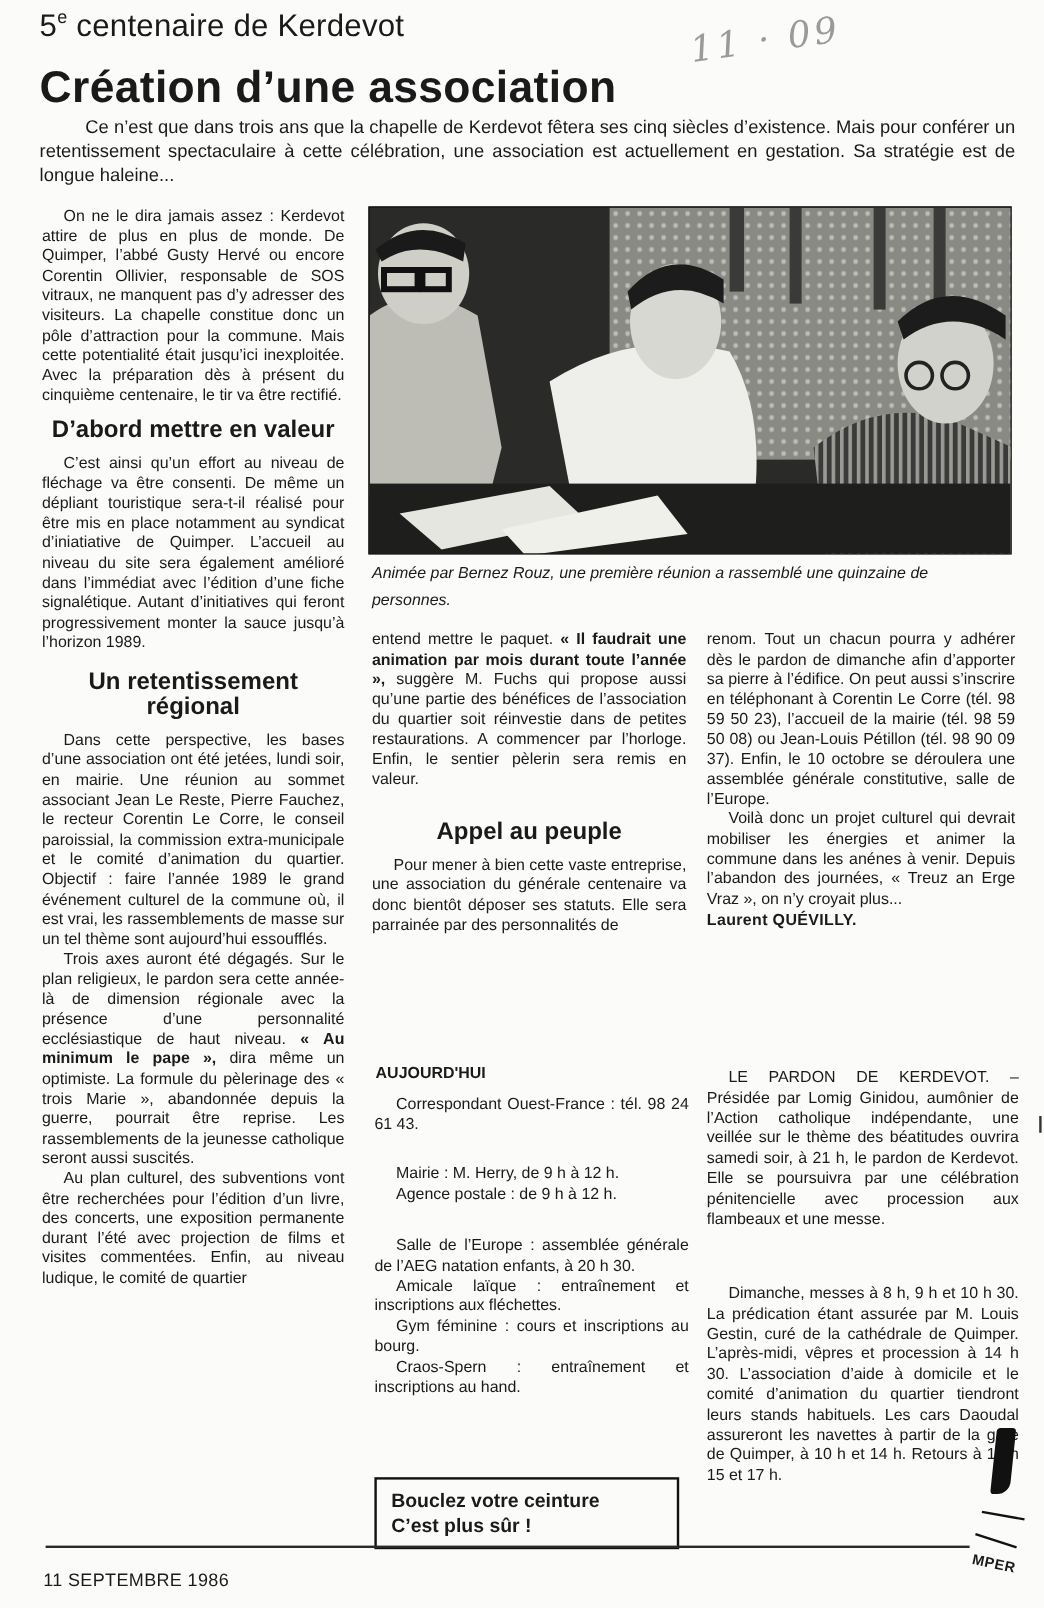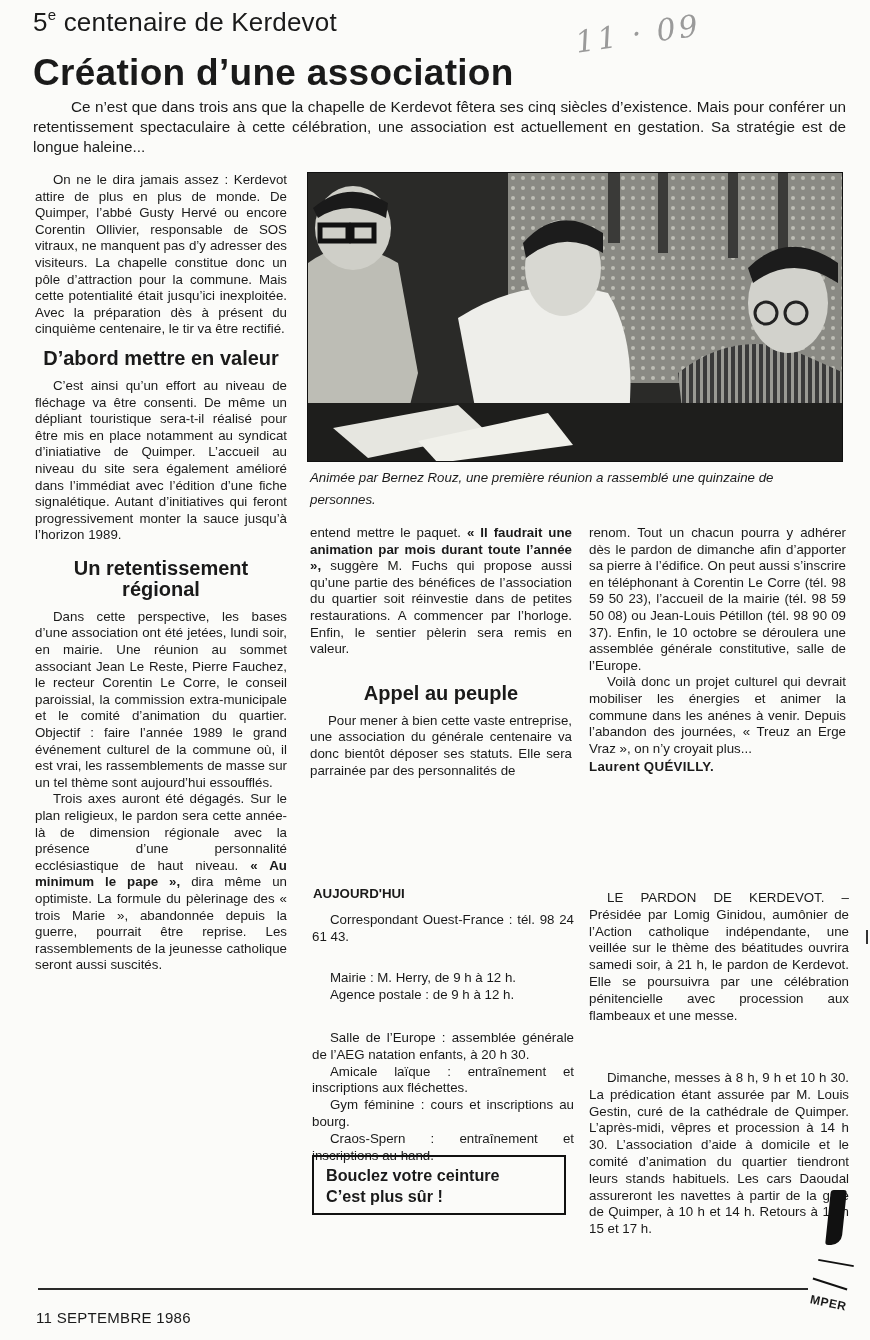--- a/index.html
+++ b/index.html
@@ -23,21 +23,21 @@
   .caption { left: 310px; top: 467px; width: 530px; font-style: italic; font-size: 13.3px; line-height: 22px; }
   .signature { text-align: left; font-weight: bold; margin-top: 2px; padding-right: 18px; letter-spacing: 0.3px; }
   .brief-head { left: 313px; top: 886px; font-weight: bold; font-size: 13.3px; }
   .brief { left: 312px; width: 262px; font-size: 13.3px; line-height: 16.8px; text-align: justify; }
   .brief p { text-indent: 18px; }
   .b1 { top: 912px; }
   .b2 { top: 970px; }
   .b3 { top: 1030px; }
   .b4 { left: 589px; top: 890px; width: 260px; }
   .b5 { left: 589px; top: 1070px; width: 260px; }
-  .banner { left: 312px; top: 1155px; width: 254px; height: 60px; border: 2px solid #111; padding: 8px 12px; font-weight: bold; font-size: 16.2px; line-height: 21px; }
+  .banner { left: 312px; top: 1231px; width: 254px; height: 60px; border: 2px solid #111; padding: 8px 12px; font-weight: bold; font-size: 16.2px; line-height: 21px; }
   .rule { left: 38px; top: 1288px; width: 770px; height: 2px; background: #2a2a2a; }
   .footer-date { left: 36px; top: 1309px; font-size: 15px; letter-spacing: 0.3px; }
   .footer-tag { left: 810px; top: 1296px; font-weight: bold; font-size: 12px; transform: rotate(12deg); letter-spacing: 0.5px; }
   .mark1 { left: 828px; top: 1190px; width: 16px; height: 55px; background: #111; border-radius: 3px 3px 10px 3px; transform: skewX(-6deg); }
   .mark2 { left: 818px; top: 1262px; width: 36px; height: 2px; background: #111; transform: rotate(10deg); }
   .mark3 { left: 812px; top: 1283px; width: 36px; height: 2px; background: #111; transform: rotate(18deg); }
   .mark4 { left: 866px; top: 930px; width: 2px; height: 14px; background: #333; }
 </style>
 </head>
 <body>
@@ -50,20 +50,21 @@
 
 <div class="abs chapo"><span class="indent"></span><span>Ce n’est que dans trois ans que la chapelle de Kerdevot fêtera ses cinq siècles d’existence. Mais pour conférer un retentissement spectaculaire à cette célébration, une association est actuellement en gestation. Sa stratégie est de longue haleine...</span></div>
 
 <div class="abs col col1">
   <p>On ne le dira jamais assez : Kerdevot attire de plus en plus de monde. De Quimper, l’abbé Gusty Hervé ou encore Corentin Ollivier, responsable de SOS vitraux, ne manquent pas d’y adresser des visiteurs. La chapelle constitue donc un pôle d’attraction pour la commune. Mais cette potentialité était jusqu’ici inexploitée. Avec la préparation dès à présent du cinquième centenaire, le tir va être rectifié.</p>
   <h3 class="subhead">D’abord mettre en valeur</h3>
   <p>C’est ainsi qu’un effort au niveau de fléchage va être consenti. De même un dépliant touristique sera-t-il réalisé pour être mis en place notamment au syndicat d’iniatiative de Quimper. L’accueil au niveau du site sera également amélioré dans l’immédiat avec l’édition d’une fiche signalétique. Autant d’initiatives qui feront progressivement monter la sauce jusqu’à l’horizon 1989.</p>
   <h3 class="subhead" style="margin-top:14px; padding: 0 20px;">Un retentissement régional</h3>
   <p>Dans cette perspective, les bases d’une association ont été jetées, lundi soir, en mairie. Une réunion au sommet associant Jean Le Reste, Pierre Fauchez, le recteur Corentin Le Corre, le conseil paroissial, la commission extra-municipale et le comité d’animation du quartier. Objectif : faire l’année 1989 le grand événement culturel de la commune où, il est vrai, les rassemblements de masse sur un tel thème sont aujourd’hui essoufflés.</p>
   <p><span>Trois axes auront été dégagés. Sur le plan religieux, le pardon sera cette année-là de dimension régionale avec la présence d’une personnalité ecclésiastique de haut niveau. </span><b>« Au minimum le pape »,</b><span> dira même un optimiste. La formule du pèlerinage des « trois Marie », abandonnée depuis la guerre, pourrait être reprise. Les rassemblements de la jeunesse catholique seront aussi suscités.</span></p>
+  <p>Au plan culturel, des subventions vont être recherchées pour l’édition d’un livre, des concerts, une exposition permanente durant l’été avec projection de films et visites commentées. Enfin, au niveau ludique, le comité de quartier</p>
 </div>
 
 <div class="abs photo">
   <svg width="536" height="290" viewBox="0 0 536 290">
     <defs>
       <pattern id="lace" width="10" height="10" patternUnits="userSpaceOnUse">
         <rect width="10" height="10" fill="#8a8a84"></rect>
         <circle cx="5" cy="5" r="2" fill="#bdbdb5"></circle>
       </pattern>
       <pattern id="stripes" width="7" height="10" patternUnits="userSpaceOnUse">

